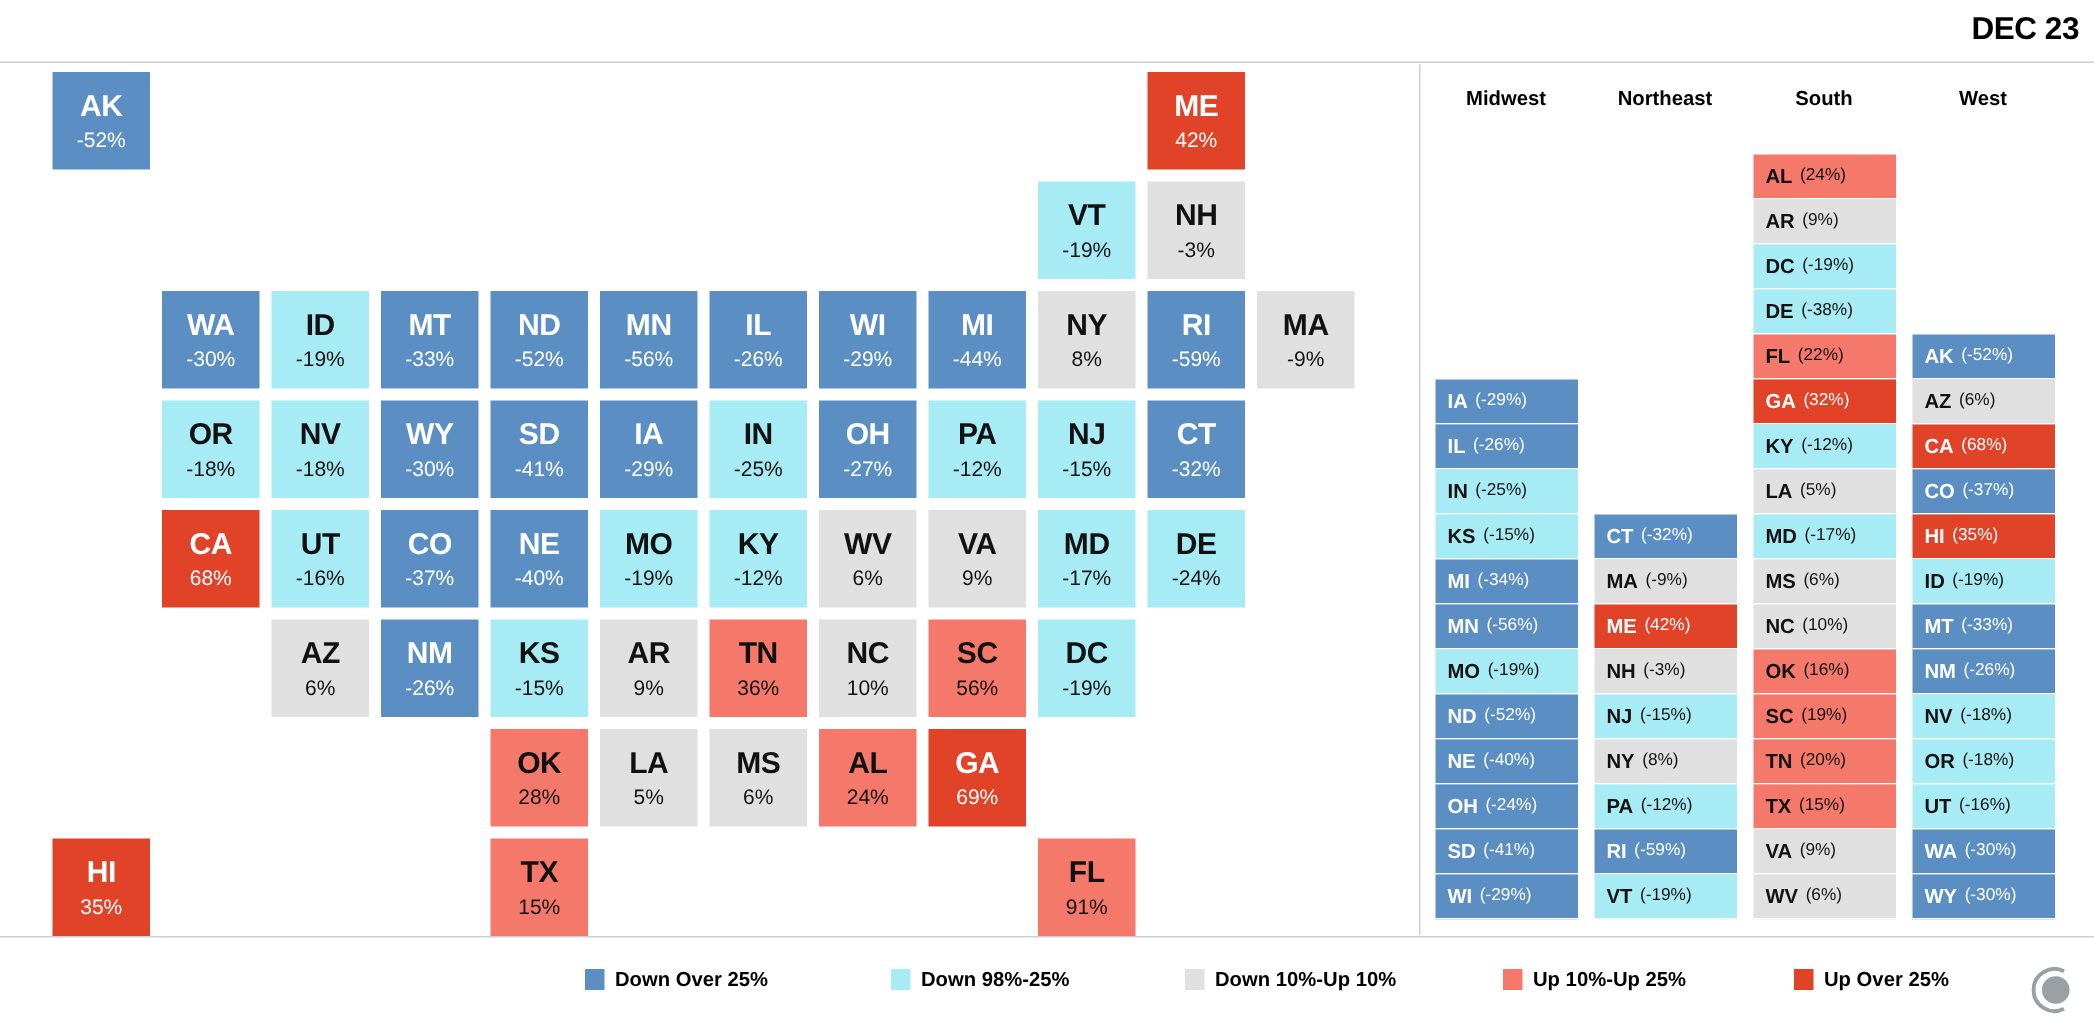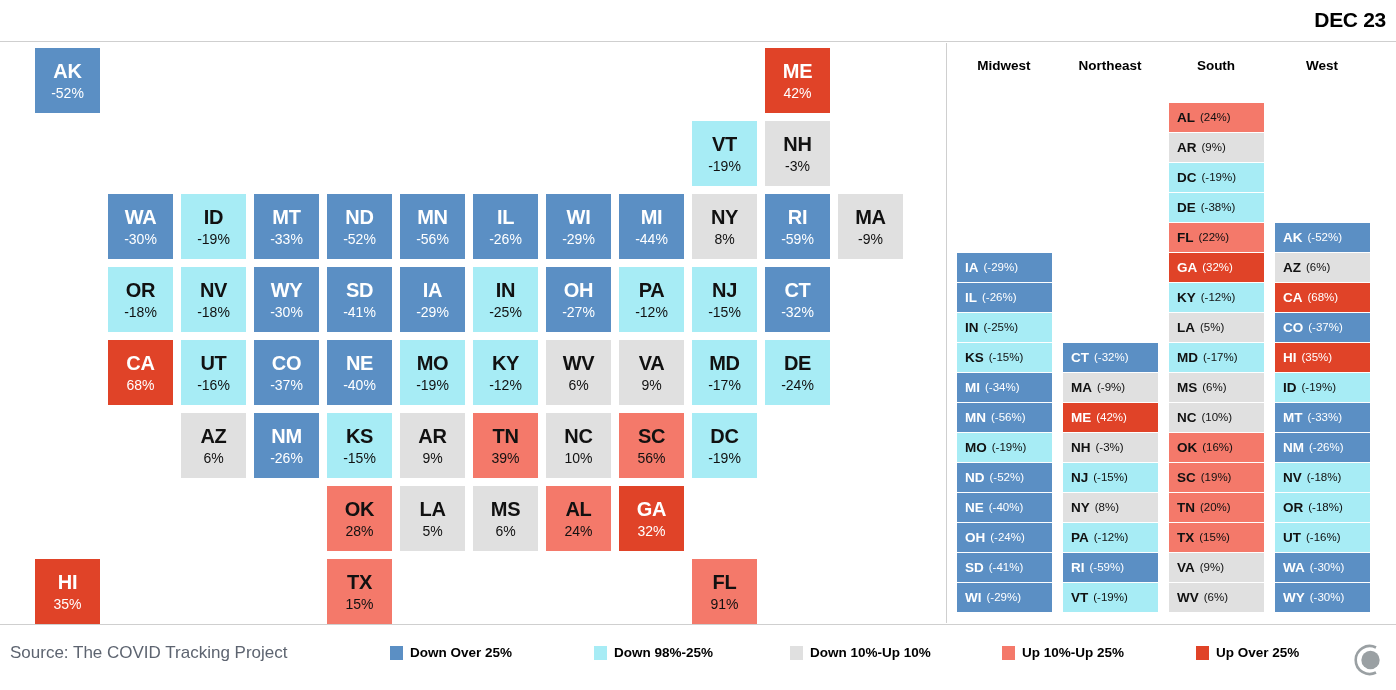--- a/index.html
+++ b/index.html
@@ -254,21 +254,21 @@
       <div class="tile" style="left: 327px; top: 370px; background: rgb(167, 236, 245); color: rgb(17, 17, 17);">
         <div class="abbr">KS</div>
         <div class="val">-15%</div>
       </div>
       <div class="tile" style="left: 400px; top: 370px; background: rgb(224, 224, 224); color: rgb(17, 17, 17);">
         <div class="abbr">AR</div>
         <div class="val">9%</div>
       </div>
       <div class="tile" style="left: 473px; top: 370px; background: rgb(244, 121, 106); color: rgb(17, 17, 17);">
         <div class="abbr">TN</div>
-        <div class="val">39%</div>
+        <div class="val">36%</div>
       </div>
       <div class="tile" style="left: 546px; top: 370px; background: rgb(224, 224, 224); color: rgb(17, 17, 17);">
         <div class="abbr">NC</div>
         <div class="val">10%</div>
       </div>
       <div class="tile" style="left: 619px; top: 370px; background: rgb(244, 121, 106); color: rgb(17, 17, 17);">
         <div class="abbr">SC</div>
         <div class="val">56%</div>
       </div>
       <div class="tile" style="left: 692px; top: 370px; background: rgb(167, 236, 245); color: rgb(17, 17, 17);">
@@ -286,21 +286,21 @@
       <div class="tile" style="left: 473px; top: 443px; background: rgb(224, 224, 224); color: rgb(17, 17, 17);">
         <div class="abbr">MS</div>
         <div class="val">6%</div>
       </div>
       <div class="tile" style="left: 546px; top: 443px; background: rgb(244, 121, 106); color: rgb(17, 17, 17);">
         <div class="abbr">AL</div>
         <div class="val">24%</div>
       </div>
       <div class="tile" style="left: 619px; top: 443px; background: rgb(224, 67, 40); color: rgb(255, 255, 255);">
         <div class="abbr">GA</div>
-        <div class="val">32%</div>
+        <div class="val">69%</div>
       </div>
       <div class="tile" style="left: 35px; top: 516px; background: rgb(224, 67, 40); color: rgb(255, 255, 255);">
         <div class="abbr">HI</div>
         <div class="val">35%</div>
       </div>
       <div class="tile" style="left: 327px; top: 516px; background: rgb(244, 121, 106); color: rgb(17, 17, 17);">
         <div class="abbr">TX</div>
         <div class="val">15%</div>
       </div>
       <div class="tile" style="left: 692px; top: 516px; background: rgb(244, 121, 106); color: rgb(17, 17, 17);">
@@ -532,21 +532,20 @@
           </div>
           <div class="region-item" style="background: rgb(91, 143, 196); color: rgb(255, 255, 255);">
             <span class="r-abbr">WY</span>
             <span class="r-val">(-30%)</span>
           </div>
         </div>
       </div>
     </div>
 
   <div class="footer">
-    <div class="source">Source: The COVID Tracking Project</div>
     <div id="legend">
         <div class="legend-item" style="left: 390px;">
           <span class="legend-swatch" style="background: rgb(91, 143, 196);"></span>
           <span class="legend-label">Down Over 25%</span>
         </div>
         <div class="legend-item" style="left: 594px;">
           <span class="legend-swatch" style="background: rgb(167, 236, 245);"></span>
           <span class="legend-label">Down 98%-25%</span>
         </div>
         <div class="legend-item" style="left: 790px;">

